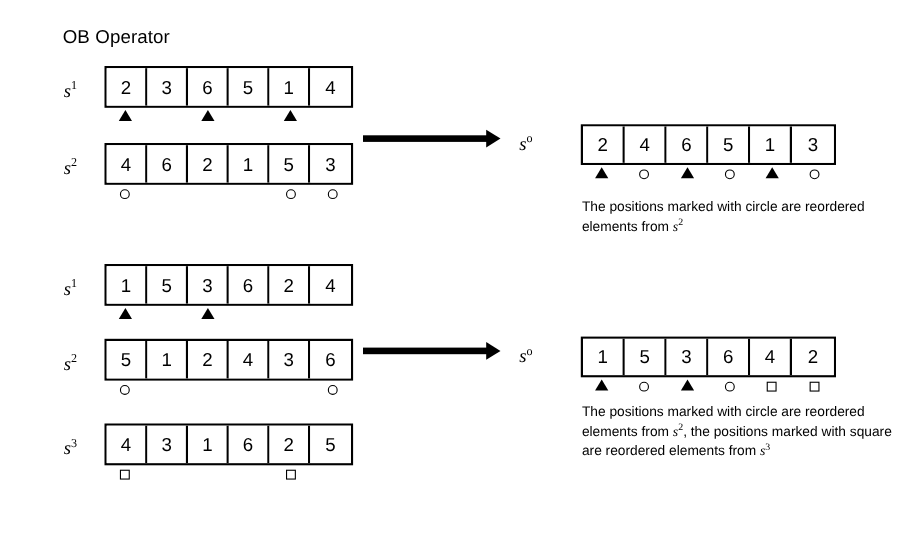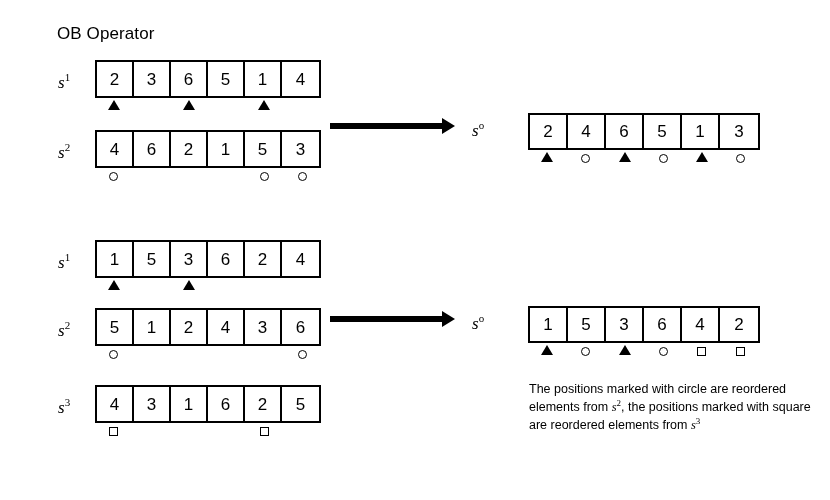--- a/index.html
+++ b/index.html
@@ -242,20 +242,21 @@
         <div class="m-circle"></div>
       </div>
       <div class="marker-slot" style="width: 16.6667%;">
         <div class="m-triangle"></div>
       </div>
       <div class="marker-slot" style="width: 16.6667%;">
         <div class="m-circle"></div>
       </div>
     </div>
 
+  <div class="caption" id="cap-ob" style="left:529px; top:180px; width:285px;"><span>The positions marked with circle are reordered elements from </span><span class="var">s<sup>2</sup></span></div>
 
 
   <div class="seq-label" style="left:58px; top:254px;">
     <span>s</span><sup>1</sup>
   </div>
   <div class="boxes" id="row-mpc-s1" style="left:95px; top:240px; width:226px; height:38px;">
       <div class="cell" style="width: 16.6667%;">1</div>
       <div class="cell" style="width: 16.6667%;">5</div>
       <div class="cell" style="width: 16.6667%;">3</div>
       <div class="cell" style="width: 16.6667%;">6</div>
@@ -377,15 +378,15 @@
         <div class="m-circle"></div>
       </div>
       <div class="marker-slot" style="width: 16.6667%;">
         <div class="m-square"></div>
       </div>
       <div class="marker-slot" style="width: 16.6667%;">
         <div class="m-square"></div>
       </div>
     </div>
 
-  <div class="caption" id="cap-mpc" style="left:529px; top:381px; width:292px;"><span>The positions marked with circle are reordered elements from </span><span class="var">s<sup>2</sup></span><span>, the positions marked with square are reordered elements from </span><span class="var">s<sup>3</sup></span></div>
+  <div class="caption" id="cap-mpc" style="left:529px; top:366px; width:292px;"><span>The positions marked with circle are reordered elements from </span><span class="var">s<sup>2</sup></span><span>, the positions marked with square are reordered elements from </span><span class="var">s<sup>3</sup></span></div>
 
 </div>
 
 </body></html>

